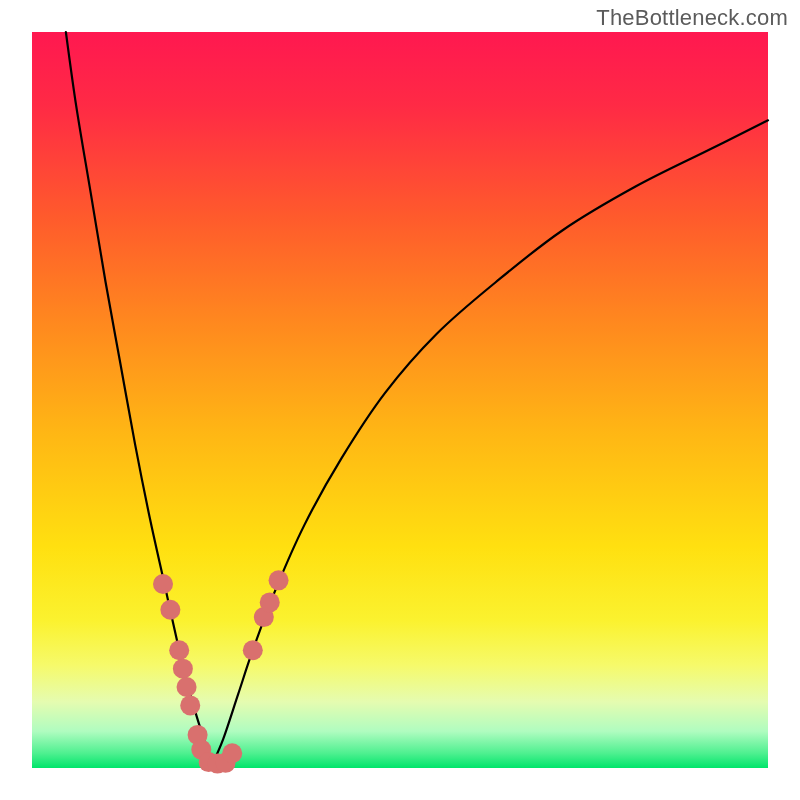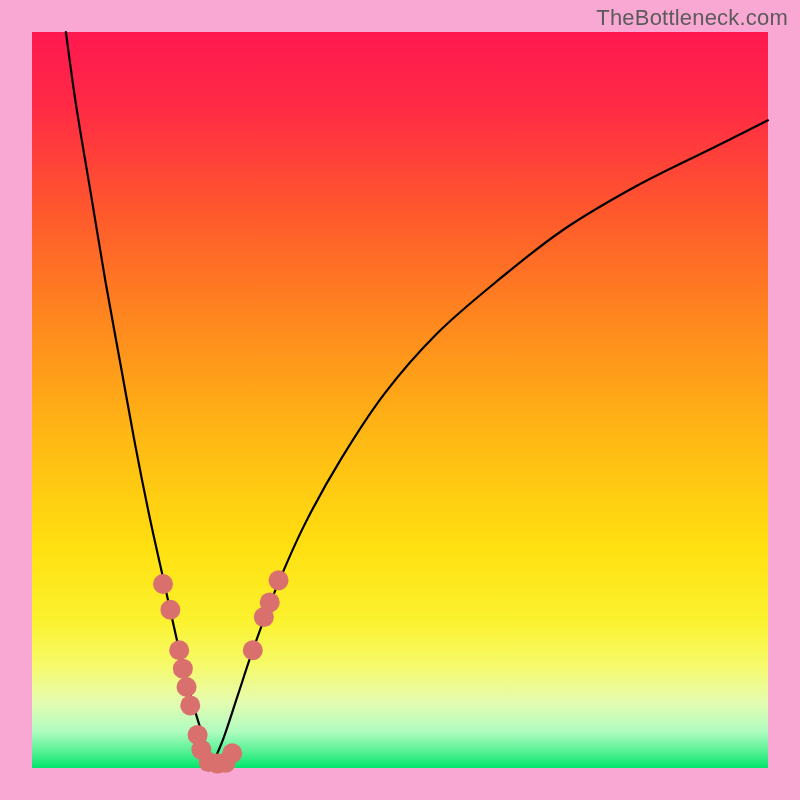--- a/index.html
+++ b/index.html
@@ -8,21 +8,21 @@
     width: 800px;
     height: 800px;
     overflow: hidden;
     background: #000;
     font-family: Arial, Helvetica, sans-serif;
   }
   .frame {
     position: relative;
     width: 800px;
     height: 800px;
-    background: #f9a8d4;
+    background: #ffffff;
   }
   .watermark {
     position: absolute;
     top: 5px;
     right: 12px;
     color: #5b5b5b;
     font-size: 22px;
     font-weight: 500;
     letter-spacing: 0.2px;
     z-index: 10;

